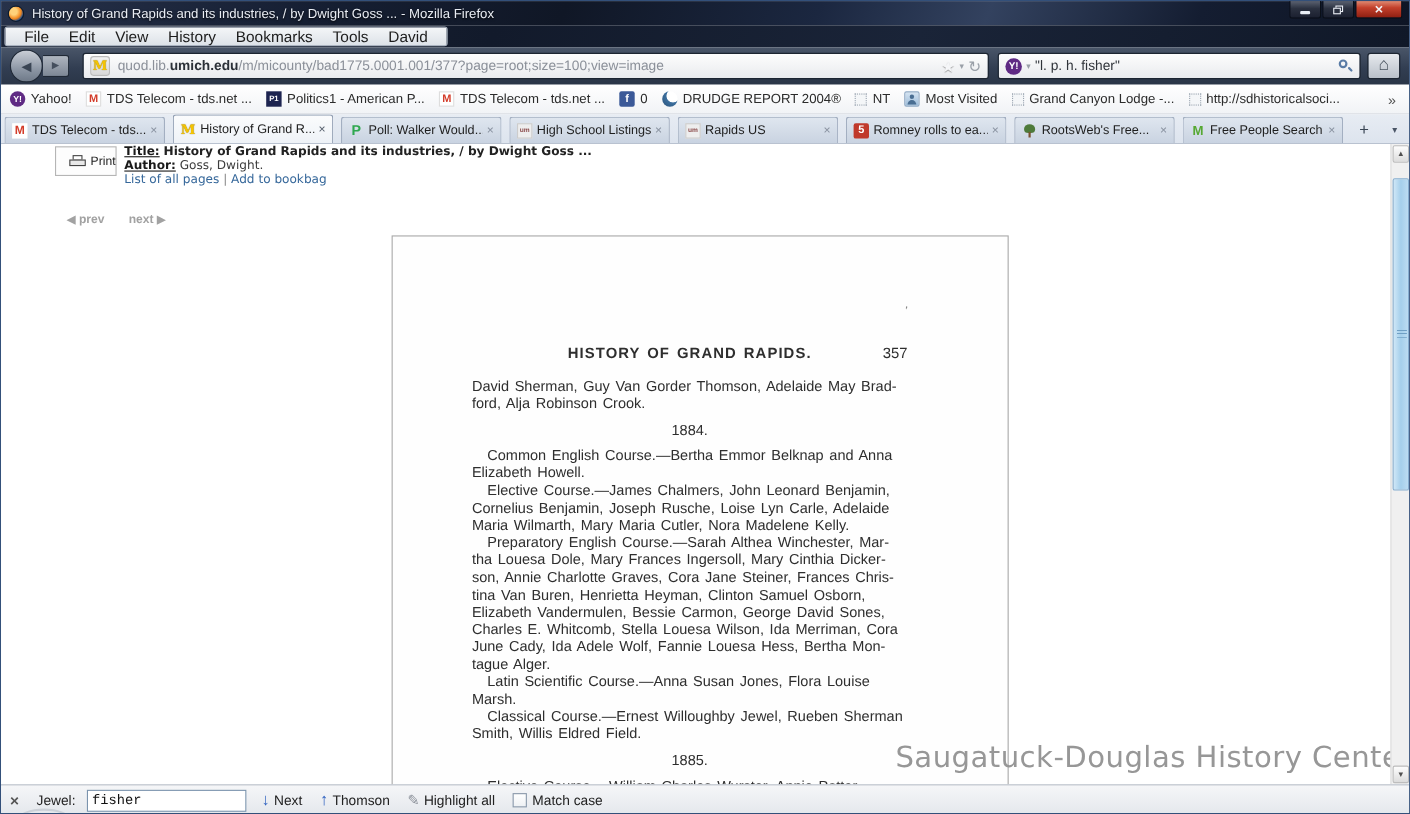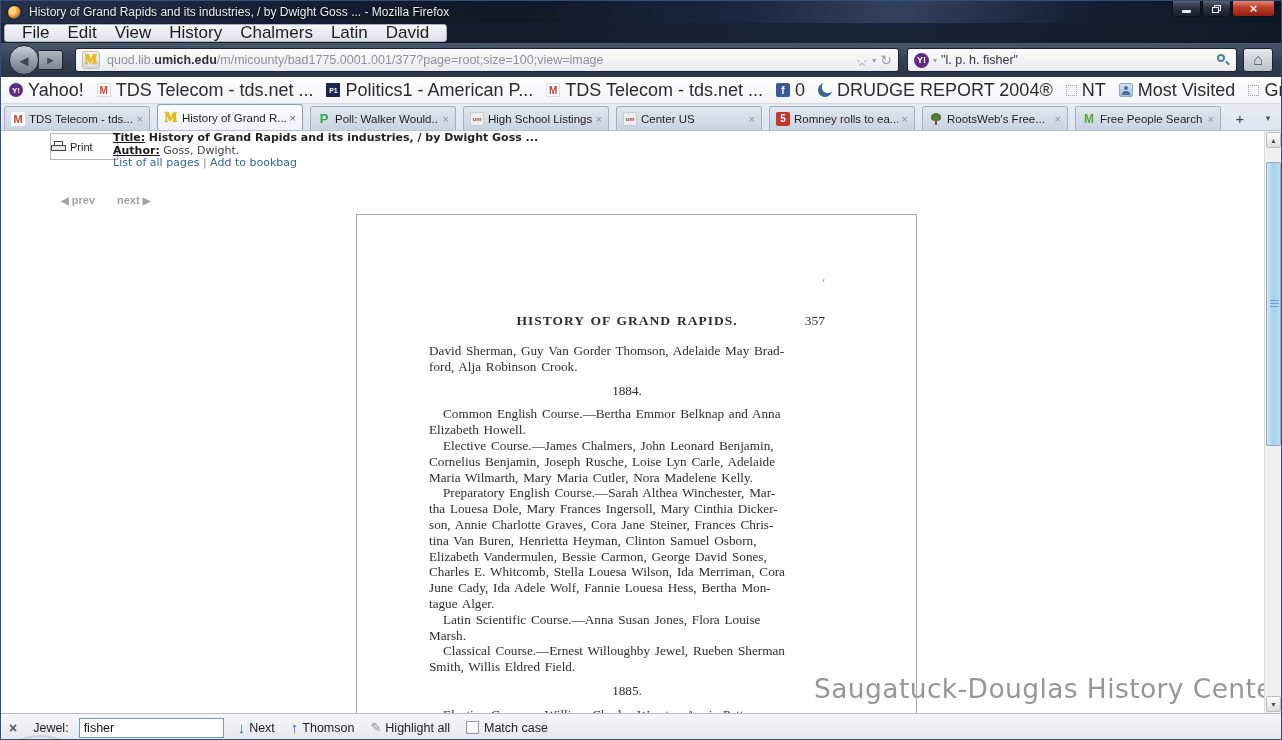--- a/index.html
+++ b/index.html
@@ -24,21 +24,21 @@
   .win-btn.restore .boxes i { position:absolute; width:7px; height:6px; border:1px solid #e9edf4; display:block; }
   .win-btn.restore .boxes i:first-child { right:0; top:0; }
   .win-btn.restore .boxes i:last-child { left:0; bottom:0; background:#2b3140; }
   .win-btn.close { width:43px; background:linear-gradient(#e08a72,#c3402b 40%,#8f1f12); font-weight:bold; font-size:13px; }
 
   
   .menubar { position:absolute; left:0; top:22px; width:100%; height:20px;
     background:linear-gradient(110deg,#1c2538 0%,#121a2b 35%,#1a2438 65%,#101828 100%); }
   .menu-strip { position:absolute; left:3px; top:1px; height:18px; display:flex; align-items:center;
     background:linear-gradient(#f4f6f8,#dde2e8); border:1px solid #a9b2bf; border-radius:3px; padding:0 8px; }
-  .menu-item { font-size:17px; color:#1c1c1c; padding:1px 9px; cursor:default; }
+  .menu-item { font-size:14px; color:#1c1c1c; padding:1px 9px; cursor:default; }
 
   
   .navbar { position:absolute; left:0; top:42px; width:100%; height:34px;
     background:linear-gradient(#4a5669,#323e52 55%,#2a3547); display:flex; align-items:center; padding:0 8px; }
   .nav-back { width:30px; height:30px; border-radius:50%; background:linear-gradient(#c9ced6,#8d97a5 60%,#6f7a89);
     border:1px solid #1f2835; color:#3a4554; font-size:15px; display:flex; align-items:center; justify-content:center; cursor:pointer; flex:0 0 auto; }
   .nav-fwd { width:24px; height:20px; border-radius:0 3px 3px 0; background:linear-gradient(#aeb5bf,#7d8795);
     border:1px solid #1f2835; border-left:none; color:#454f5e; font-size:11px; display:flex; align-items:center; justify-content:center; cursor:pointer; margin-right:12px; flex:0 0 auto;}
   .urlbar { flex:1 1 auto; height:24px; background:linear-gradient(#fdfdfd,#e9ebee); border:1px solid #1c2531; border-radius:3px;
     display:flex; align-items:center; padding:0 6px; min-width:0; cursor:text; }
@@ -59,21 +59,21 @@
   .magnifier { width:14px; height:14px; position:relative; flex:0 0 auto; cursor:pointer; }
   .magnifier .lens { position:absolute; left:1px; top:1px; width:8px; height:8px; border:2px solid #5a7ca6; border-radius:50%; }
   .magnifier .handle { position:absolute; left:9px; top:9px; width:5px; height:2px; background:#5a7ca6; transform:rotate(45deg); border-radius:1px;}
   .home-btn { width:30px; height:24px; margin-left:6px; border:1px solid #1c2531; border-radius:3px;
     background:linear-gradient(#e6e9ed,#b9c0c9); color:#4a545f; font-size:16px; display:flex; align-items:center; justify-content:center; cursor:pointer; flex:0 0 auto;}
 
   
   .bookmarksbar { position:absolute; left:0; top:76px; width:100%; height:27px;
     background:linear-gradient(#ffffff,#f1f3f6); border-bottom:1px solid #d4d9e0; display:flex; align-items:center; padding:0 8px; }
   .bm-item { display:flex; align-items:center; margin-right:13px; cursor:pointer; white-space:nowrap; }
-  .bm-item .bm-label { font-size:18px; color:#2b2b2b; margin-left:5px; }
+  .bm-item .bm-label { font-size:12px; color:#2b2b2b; margin-left:5px; }
   .bm-ic { width:14px; height:14px; display:flex; align-items:center; justify-content:center; font-size:9px; font-weight:bold; flex:0 0 auto; }
   .ic-yahoo { color:#fff; background:#5f2a84; border-radius:50%; font-size:8px; }
   .ic-gmail { color:#d33c2a; background:#fff; border:1px solid #ddd; font-size:10px; }
   .ic-p1 { color:#fff; background:#1d2450; font-size:7px; }
   .ic-fb { color:#fff; background:#3b5998; border-radius:2px; font-size:10px; }
   .ic-drudge { border-radius:50%; background:radial-gradient(circle at 70% 30%, #ffffff 0 40%, #3c6f9e 45%, #2a5179 100%); }
   .ic-default { width:11px; height:11px; border:1px dotted #9aa4b0; background:#f4f6f8; }
   .ic-person { border-radius:2px; background:linear-gradient(#d5e4f2,#9dbcd9); position:relative; border:1px solid #8fa9c4;}
   .ic-person::before { content:""; position:absolute; left:4px; top:2px; width:4px; height:4px; border-radius:50%; background:#4a6e92; }
   .ic-person::after { content:""; position:absolute; left:2px; top:7px; width:8px; height:4px; border-radius:4px 4px 0 0; background:#4a6e92; }
@@ -98,38 +98,38 @@
   .t-tree { position:relative; }
   .t-tree .trunk { position:absolute; left:6px; top:8px; width:2px; height:5px; background:#7a5230; }
   .t-tree .leaves { position:absolute; left:2px; top:1px; width:10px; height:8px; border-radius:50% 50% 40% 40%; background:#4e7a3a; }
   .newtab-btn { width:24px; height:22px; margin-bottom:1px; border-radius:3px; color:#3a4554; font-size:15px;
     display:flex; align-items:center; justify-content:center; cursor:pointer; }
   .alltabs-btn { margin-left:auto; width:20px; height:22px; margin-bottom:1px; color:#55617Obj0; font-size:9px; color:#4a5566;
     display:flex; align-items:center; justify-content:center; cursor:pointer; }
 
   
   .content { position:absolute; left:0; top:130px; width:100%; height:582px; background:#fff; overflow:hidden; }
-  .print-btn { position:absolute; left:49px; top:2px; width:68px; height:27px; border:1px solid #b5b5b5; background:#fdfdfd;
-    display:flex; align-items:center; justify-content:flex-start; cursor:pointer; font-size:11px; color:#222; }
+  .print-btn { position:absolute; left:49px; top:2px; width:56px; height:27px; border:1px solid #b5b5b5; background:#fdfdfd;
+    display:flex; align-items:center; justify-content:flex-end; cursor:pointer; font-size:11px; color:#222; }
   .printer-glyph { width:16px; height:12px; position:relative; margin-right:3px; }
   .printer-glyph .body { position:absolute; left:0; top:4px; width:15px; height:6px; background:#e8e8e8; border:1px solid #444; }
   .printer-glyph .top { position:absolute; left:3px; top:0; width:9px; height:5px; background:#fff; border:1px solid #444; }
   .meta { position:absolute; left:112px; top:1px; font-size:11px; line-height:12.5px; color:#222; font-family:"DejaVu Sans",sans-serif; }
   .meta .lbl { font-weight:bold; color:#1a1a1a;text-decoration:underline; }
   .meta .bold-val { font-weight:bold; }
   .meta .plain-val { color:#3c3c3c; }
   .meta a { color:#35679a; text-decoration:none; cursor:pointer; }
   .meta .sep { color:#888; }
   .pagenav { position:absolute; left:60px; top:63px; font-size:11px; font-weight:bold; color:#a2a2a2; }
   .pagenav span { cursor:pointer; }
   .pagenav .tri { font-size:10px; }
   .pagenav .gap { display:inline-block; width:22px; }
 
   .book-page { position:absolute; left:355px; top:83px; width:561px; height:640px; background:#fefefe; border:1px solid #a8a8a8; }
-  .page-text { position:absolute; left:72px; top:98px; width:420px; font-family:Liberation Serif, serif;
+  .page-text { position:absolute; left:72px; top:98px; width:420px; font-family:Liberation Sans, sans-serif;
     font-size:13.2px; line-height:15.8px; color:#2e2e2e; word-spacing:1.5px; }
   .page-hdr { position:relative; width:396px; height:18px; margin-bottom:12px; }
   .page-hdr .hdr-title { display:block; text-align:center; font-weight:bold; font-size:13.5px; letter-spacing:1px; }
   .page-hdr .hdr-pageno { position:absolute; right:0; top:0; font-size:13.5px; }
   .pb { white-space:pre-line; }
   .pb.indent { text-indent:14px; }
   .pb-h { text-align:center; width:396px; margin:8px 0; }
   .scan-mark { position:absolute; left:465px; top:62px; color:#777; font-size:11px; transform:rotate(14deg); }
 
   .watermark { position:absolute; left:813px; top:542px; width:420px; font-family:"DejaVu Sans",sans-serif;
@@ -144,21 +144,21 @@
     background:linear-gradient(90deg,#cfe7f7,#a5cfeb 50%,#bcdcf2); cursor:grab; }
   .sb-thumb::after { content:""; position:absolute; left:3px; top:50%; width:9px; height:7px; margin-top:-4px;
     background:repeating-linear-gradient(#6f9fc4 0 1px, transparent 1px 3px); }
 
   
   .findbar { position:absolute; left:0; top:712px; width:100%; height:28px; background:linear-gradient(#f5f6f8,#e4e7ec);
     border-top:1px solid #b6bcc6; display:flex; align-items:center; padding:0 8px; overflow:hidden; }
   .find-close { color:#555; font-size:14px; font-weight:bold; cursor:pointer; margin-right:16px; }
   .find-label { font-size:12.5px; color:#222; margin-right:10px; }
   .find-input { width:145px; height:20px; border:1px solid #7a93ad; background:#fff; font-size:12.5px; padding:0 4px;
-    font-family:Liberation Sans, sans-serif; color:#111; outline:none; margin-right:14px; }
+    font-family:Liberation Mono, monospace; color:#111; outline:none; margin-right:14px; }
   .find-item { display:flex; align-items:center; margin-right:16px; cursor:pointer; }
   .find-arrow { font-size:15px; font-weight:bold; color:#2f62c0; margin-right:4px; line-height:1; }
   .find-item .find-txt { font-size:12.5px; color:#222; }
   .hl-icon { font-size:13px; color:#8a8f98; margin-right:4px; }
   .find-check { width:13px; height:13px; border:1px solid #8a99ab; background:linear-gradient(#fff,#eef1f4); margin-right:5px; cursor:pointer; }
   .find-ghost { position:absolute; left:16px; top:21px; width:46px; height:18px; border:2px solid #ccd1d8; border-radius:50%; }
 </style>
 </head>
 <body>
 
@@ -180,22 +180,22 @@
       <div class="win-btn close">×</div>
     </div>
   </div>
 
   <div class="menubar">
     <div class="menu-strip">
       <span class="menu-item">File</span>
       <span class="menu-item">Edit</span>
       <span class="menu-item">View</span>
       <span class="menu-item">History</span>
-      <span class="menu-item">Chalmers</span>
-      <span class="menu-item">Latin</span>
+      <span class="menu-item">Bookmarks</span>
+      <span class="menu-item">Tools</span>
       <span class="menu-item">David</span>
     </div>
   </div>
 
   <div class="navbar">
     <div class="nav-back">◄</div>
     <div class="nav-fwd">►</div>
     <div class="urlbar">
       <span class="favicon-box">
           <span class="maize-m">M</span>
@@ -279,21 +279,21 @@
         <span class="tab-label">Poll: Walker Would...</span>
         <span class="tab-close">×</span>
       </div>
     <div class="tab">
         <span class="t-ic t-site">um</span>
         <span class="tab-label">High School Listings</span>
         <span class="tab-close">×</span>
       </div>
     <div class="tab">
         <span class="t-ic t-site">um</span>
-        <span class="tab-label">Center US</span>
+        <span class="tab-label">Rapids US</span>
         <span class="tab-close">×</span>
       </div>
     <div class="tab">
         <span class="t-ic t-five">5</span>
         <span class="tab-label">Romney rolls to ea...</span>
         <span class="tab-close">×</span>
       </div>
     <div class="tab">
         <span class="t-ic t-tree">
           <span class="leaves"></span>

